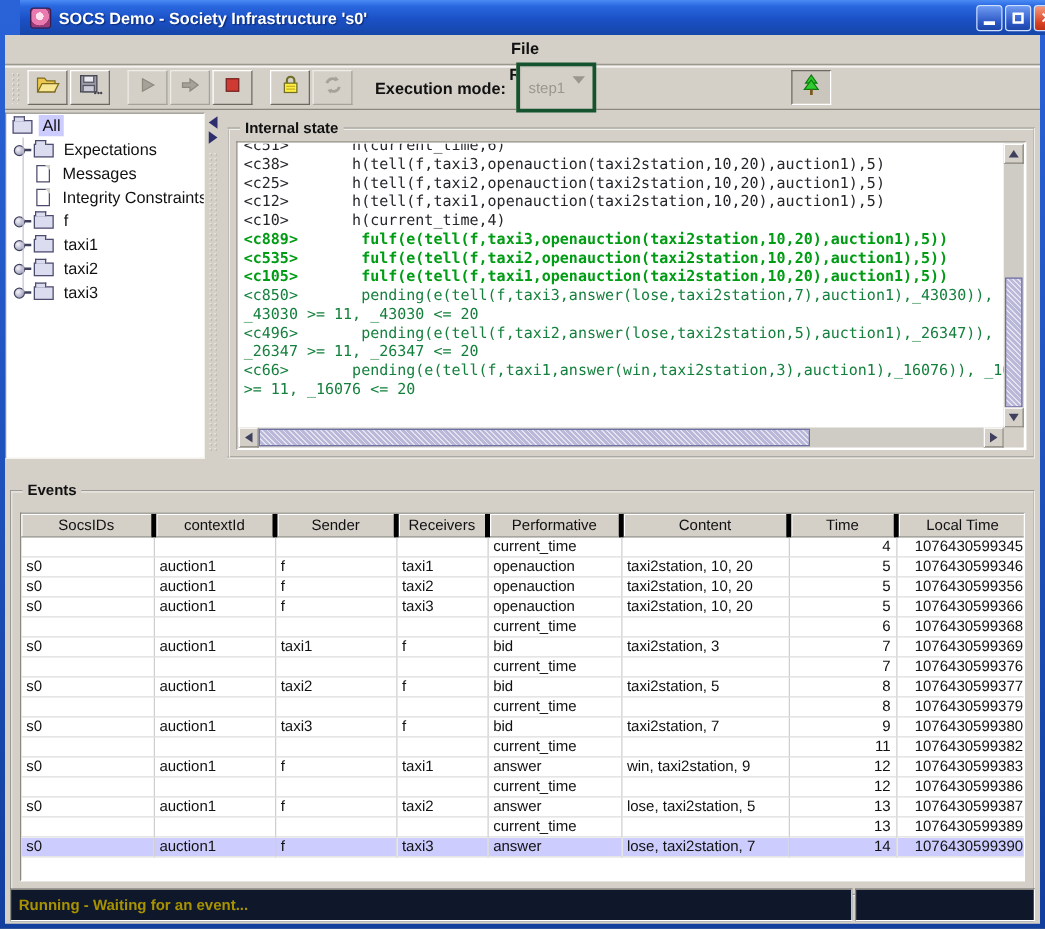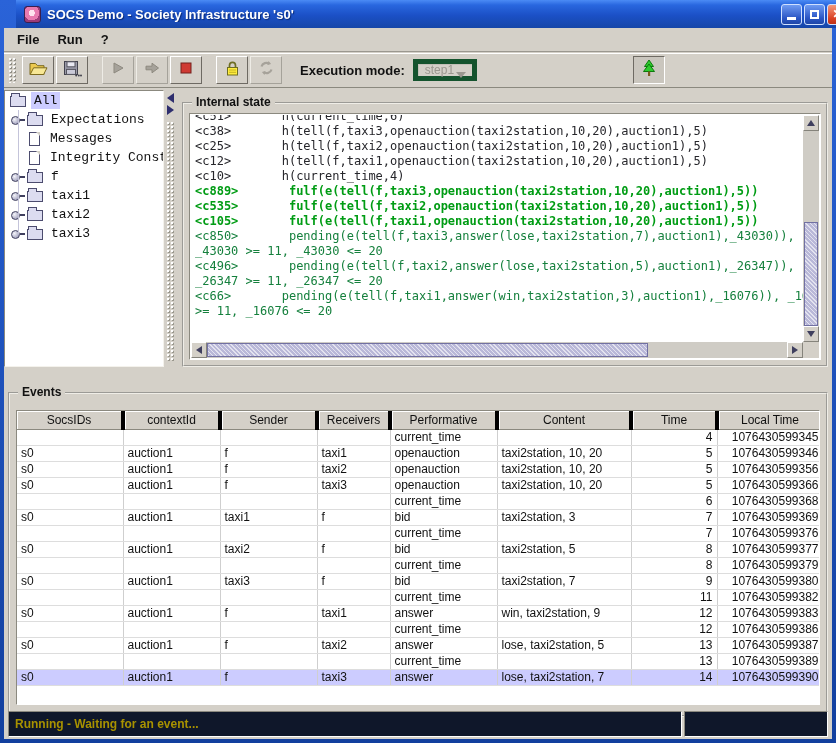--- a/index.html
+++ b/index.html
@@ -24,50 +24,50 @@
   .win-btn.closeb { background:linear-gradient(180deg,#f49a7c,#da4124 70%,#bd3218); }
   .g-min { width:9px; height:3px; background:#fff; margin-top:9px; }
   .g-max { width:9px; height:9px; border:2px solid #fff; }
   .g-close { color:#fff; font-size:12px; font-weight:bold; line-height:1; }
 
   
   .content { position:absolute; left:4px; top:28px; width:828px; height:711px; background:#d4d0c8; }
 
   
   .menubar { position:absolute; left:0; top:0; width:100%; height:24px;
-    border-bottom:1px solid #9a978f; display:flex; align-items:center; padding-left:4px; }
+    border-bottom:1px solid #9a978f; display:flex; align-items:center; padding-left:4px;flex-direction:column; }
   .menu-item { font-weight:bold; font-size:13px; padding:3px 9px; color:#111; }
 
   
   .toolbar { position:absolute; left:0; top:25px; width:100%; height:35px;
     border-bottom:1px solid #8b897f; box-shadow:inset 0 1px 0 #ffffff;
     display:flex; align-items:center; padding-left:4px; }
   .grip { width:8px; height:26px; margin-right:6px;
     background-image:radial-gradient(#f8f8f8 26%,transparent 27%),radial-gradient(#8f8d85 26%,transparent 27%);
     background-size:4px 4px; background-position:0 0,1px 1px; }
   .tbtn { width:32px; height:28px; background:#d4d0c8; margin-right:2px;
     border:1px solid; border-color:#ffffff #6e6a63 #6e6a63 #ffffff;
     display:flex; align-items:center; justify-content:center; }
   .tbtn.disabled { border-color:#eeece6 #a5a29a #a5a29a #eeece6; }
   .tbtn.pressed  { border-color:#6e6a63 #ffffff #ffffff #6e6a63; background:#cac6be; }
   .gap1 { width:12px; }
   .exec-label { font-weight:bold; font-size:13px; color:#111; margin:0 8px 0 16px; }
-  .combo { width:64px; height:22px; background:#d4d0c8; border:5px solid #14532d;
+  .combo { width:64px; height:40px; background:#d4d0c8; border:3px solid #14532d;
     box-shadow:inset 1px 1px 0 #c2bfb7; color:#9a978f; font-size:12px;
     display:flex; align-items:center; padding-left:7px; position:relative; }
   .combo .arrow { position:absolute; right:6px; top:8px; width:0; height:0;
     border-left:5px solid transparent; border-right:5px solid transparent; border-top:6px solid #9a978f; }
   .tree-toggle { position:absolute; left:629px; top:3px; }
 
   
   .tree-panel { position:absolute; left:0; top:62px; width:160px; height:277px; background:#fff;
     border:1px solid; border-color:#8b897f #f4f2ec #f4f2ec #8b897f; overflow:hidden; }
   .tree-row { height:19px; display:flex; align-items:center; font-size:13px; color:#111;
     position:relative; padding-left:5px; white-space:nowrap; }
-  .tree-label { padding:1px 3px;font-family:Liberation Mono, monospace; }
+  .tree-label { padding:1px 3px; }
   .tree-label.selected { background:#ccccff; }
   .t-spacer { display:inline-block; width:17px; height:1px; flex:none; }
   .i-handle { position:relative; width:17px; height:14px; flex:none; }
   .i-handle::before { content:""; position:absolute; left:1px; top:3px; width:7px; height:7px;
     border-radius:50%; border:1px solid #3f3f5e;
     background:radial-gradient(circle at 35% 35%, #f4f4fa, #8a8aac); }
   .i-handle::after { content:""; position:absolute; left:10px; top:6px; width:5px; height:2px; background:#3f3f5e; }
   .i-folder { position:relative; width:16px; height:11px; flex:none; margin:2px 5px 0 0;
     background:#dcdcf0; border:1px solid #4c4c6e; }
   .i-folder::before { content:""; position:absolute; left:0px; top:-4px; width:7px; height:3px;

